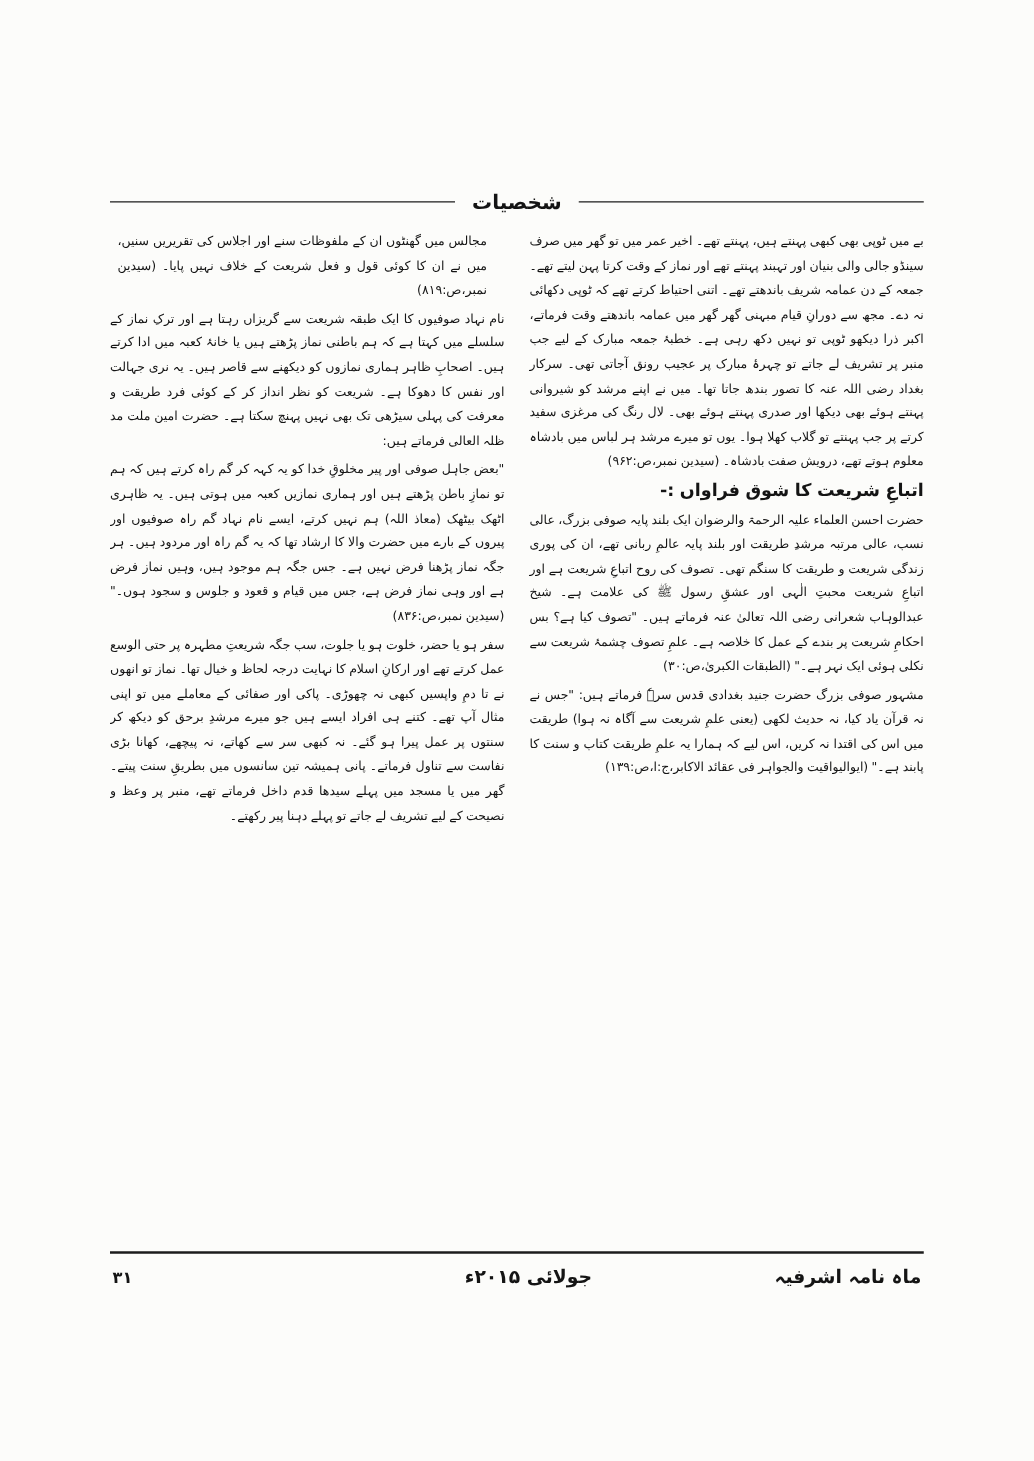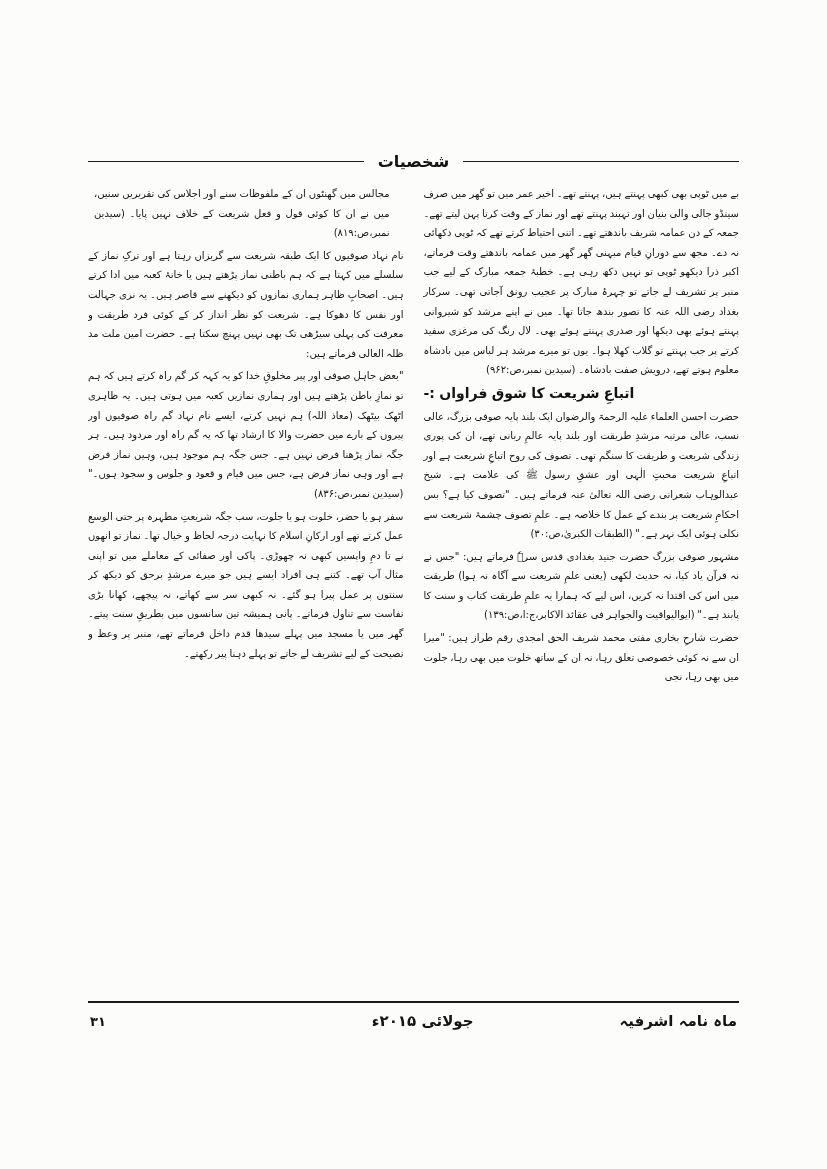--- a/index.html
+++ b/index.html
@@ -59,21 +59,21 @@
     margin: 0 0 3px 0;
     font-size: 10px;
     line-height: 19.6px;
     text-align: justify;
     text-justify: inter-word;
     word-spacing: -0.5px;
   }
   .col p.heading {
     font-weight: bold;
     font-size: 14px;
-    text-align: left;
+    text-align: right;
     margin: 4px 0 3px 0;
   }
   .col p.quote {
     padding: 0 14px 0 6px;
   }
   
   .page-footer {
     position: absolute;
     left: 88px;
     right: 88px;
@@ -107,21 +107,20 @@
     <div class="rule"></div>
   </div>
 
   <div class="columns">
 
     <div class="col">
       <p>بے میں ٹوپی بھی کبھی پہنتے ہیں، پہنتے تھے۔ اخیر عمر میں تو گھر میں صرف سینڈو جالی والی بنیان اور تہبند پہنتے تھے اور نماز کے وقت کرتا پہن لیتے تھے۔ جمعہ کے دن عمامہ شریف باندھتے تھے۔ اتنی احتیاط کرتے تھے کہ ٹوپی دکھائی نہ دے۔ مجھ سے دورانِ قیام مبہنی گھر گھر میں عمامہ باندھتے وقت فرماتے، اکبر ذرا دیکھو ٹوپی تو نہیں دکھ رہی ہے۔ خطبۂ جمعہ مبارک کے لیے جب منبر پر تشریف لے جاتے تو چہرۂ مبارک پر عجیب رونق آجاتی تھی۔ سرکار بغداد رضی اللہ عنہ کا تصور بندھ جاتا تھا۔ میں نے اپنے مرشد کو شیروانی پہنتے ہوئے بھی دیکھا اور صدری پہنتے ہوئے بھی۔ لال رنگ کی مرغزی سفید کرتے پر جب پہنتے تو گلاب کھلا ہوا۔ یوں تو میرے مرشد ہر لباس میں بادشاہ معلوم ہوتے تھے، درویش صفت بادشاہ۔ (سیدین نمبر،ص:۹۶۲)</p>
       <p class="heading">اتباعِ شریعت کا شوق فراواں :-</p>
       <p>حضرت احسن العلماء علیہ الرحمۃ والرضوان ایک بلند پایہ صوفی بزرگ، عالی نسب، عالی مرتبہ مرشدِ طریقت اور بلند پایہ عالمِ ربانی تھے، ان کی پوری زندگی شریعت و طریقت کا سنگم تھی۔ تصوف کی روح اتباعِ شریعت ہے اور اتباعِ شریعت محبتِ الٰہی اور عشقِ رسول ﷺ کی علامت ہے۔ شیخ عبدالوہاب شعرانی رضی اللہ تعالیٰ عنہ فرماتے ہیں۔ "تصوف کیا ہے؟ بس احکامِ شریعت پر بندے کے عمل کا خلاصہ ہے۔ علمِ تصوف چشمۂ شریعت سے نکلی ہوئی ایک نہر ہے۔" (الطبقات الکبریٰ،ص:۳۰)</p>
       <p>مشہور صوفی بزرگ حضرت جنید بغدادی قدس سرہٗ فرماتے ہیں: "جس نے نہ قرآن یاد کیا، نہ حدیث لکھی (یعنی علمِ شریعت سے آگاہ نہ ہوا) طریقت میں اس کی اقتدا نہ کریں، اس لیے کہ ہمارا یہ علمِ طریقت کتاب و سنت کا پابند ہے۔" (ایوالیواقیت والجواہر فی عقائد الاکابر،ج:ا،ص:۱۳۹)</p>
-      <p>حضرت شارحِ بخاری مفتی محمد شریف الحق امجدی رقم طراز ہیں: "میرا ان سے نہ کوئی خصوصی تعلق رہا، نہ ان کے ساتھ خلوت میں بھی رہا، جلوت میں بھی رہا، نجی</p>
     </div>
 
     <div class="col">
       <p class="quote">مجالس میں گھنٹوں ان کے ملفوظات سنے اور اجلاس کی تقریریں سنیں، میں نے ان کا کوئی قول و فعل شریعت کے خلاف نہیں پایا۔ (سیدین نمبر،ص:۸۱۹)</p>
       <p>نام نہاد صوفیوں کا ایک طبقہ شریعت سے گریزاں رہتا ہے اور ترکِ نماز کے سلسلے میں کہتا ہے کہ ہم باطنی نماز پڑھتے ہیں یا خانۂ کعبہ میں ادا کرتے ہیں۔ اصحابِ ظاہر ہماری نمازوں کو دیکھنے سے قاصر ہیں۔ یہ نری جہالت اور نفس کا دھوکا ہے۔ شریعت کو نظر انداز کر کے کوئی فرد طریقت و معرفت کی پہلی سیڑھی تک بھی نہیں پہنچ سکتا ہے۔ حضرت امین ملت مد ظلہ العالی فرماتے ہیں:</p>
       <p>"بعض جاہل صوفی اور پیر مخلوقِ خدا کو یہ کہہ کر گم راہ کرتے ہیں کہ ہم تو نمازِ باطن پڑھتے ہیں اور ہماری نمازیں کعبہ میں ہوتی ہیں۔ یہ ظاہری اٹھک بیٹھک (معاذ اللہ) ہم نہیں کرتے، ایسے نام نہاد گم راہ صوفیوں اور پیروں کے بارے میں حضرت والا کا ارشاد تھا کہ یہ گم راہ اور مردود ہیں۔ ہر جگہ نماز پڑھنا فرض نہیں ہے۔ جس جگہ ہم موجود ہیں، وہیں نماز فرض ہے اور وہی نماز فرض ہے، جس میں قیام و قعود و جلوس و سجود ہوں۔" (سیدین نمبر،ص:۸۳۶)</p>
       <p>سفر ہو یا حضر، خلوت ہو یا جلوت، سب جگہ شریعتِ مطہرہ پر حتی الوسع عمل کرتے تھے اور ارکانِ اسلام کا نہایت درجہ لحاظ و خیال تھا۔ نماز تو انھوں نے تا دمِ واپسیں کبھی نہ چھوڑی۔ پاکی اور صفائی کے معاملے میں تو اپنی مثال آپ تھے۔ کتنے ہی افراد ایسے ہیں جو میرے مرشدِ برحق کو دیکھ کر سنتوں پر عمل پیرا ہو گئے۔ نہ کبھی سر سے کھاتے، نہ پیچھے، کھانا بڑی نفاست سے تناول فرماتے۔ پانی ہمیشہ تین سانسوں میں بطریقِ سنت پیتے۔ گھر میں یا مسجد میں پہلے سیدھا قدم داخل فرماتے تھے، منبر پر وعظ و نصیحت کے لیے تشریف لے جاتے تو پہلے دہنا پیر رکھتے۔</p>
     </div>
 
   </div>

